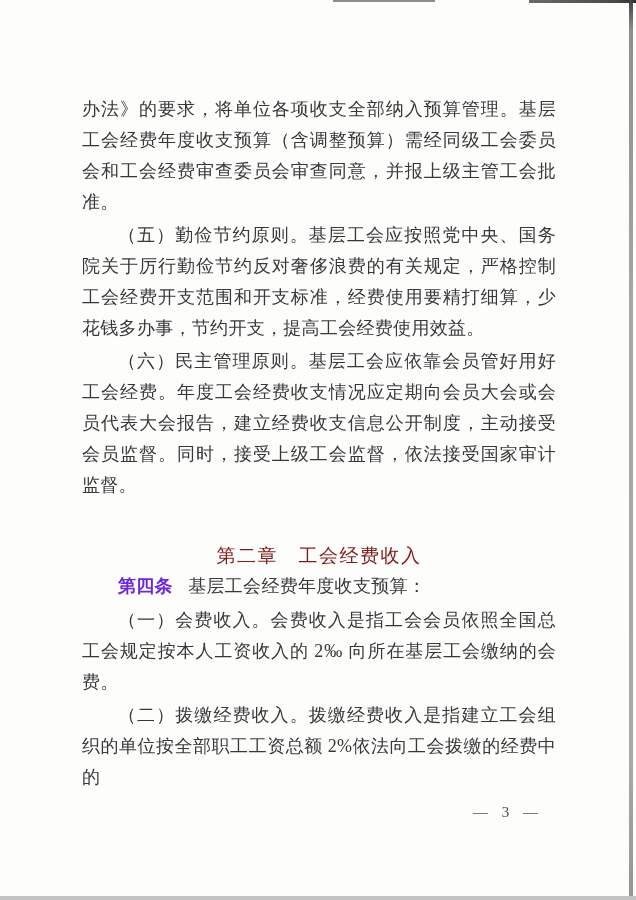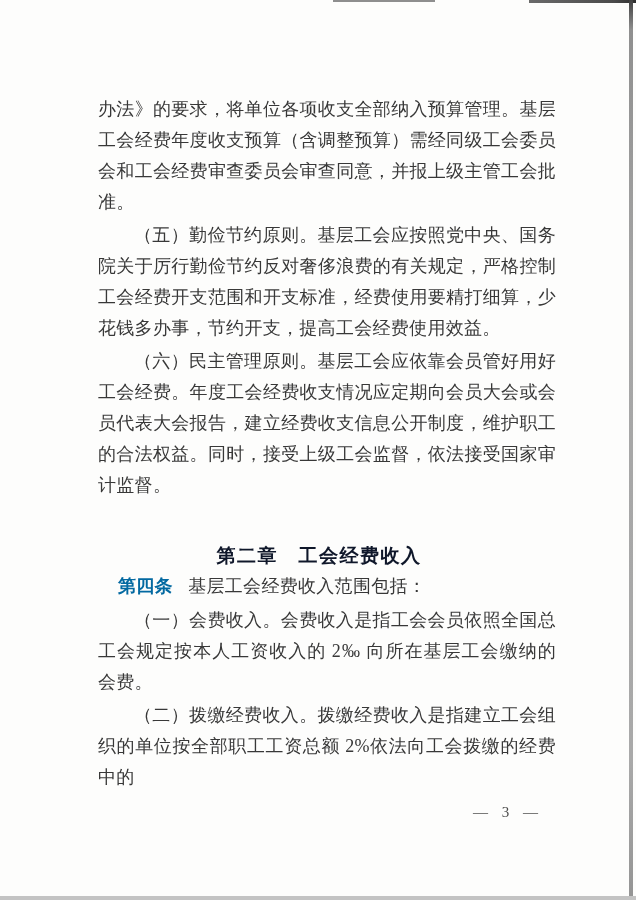--- a/index.html
+++ b/index.html
@@ -17,34 +17,34 @@
   .text-block {
     position: absolute;
     top: 94px; left: 82px; width: 474px;
     color: #383838;
     font-size: 18px;
     line-height: 31px;
     text-align: justify;
     text-justify: inter-ideograph;
     letter-spacing: 0.3px;
   }
-  .para { margin: 0 0 2px 16px; text-indent: 0; font-family: Liberation Serif, serif; }
+  .para { margin: 0 0 2px 0; text-indent: 0; font-family: Liberation Serif, serif; }
   .para.indent { text-indent: 2em; }
   .chapter {
     font-size: 19px;
-    font-weight: bold;
-    color: #0f172a;
+    font-weight: normal;
+    color: #7f1d1d;
     text-align: center;
     text-indent: 0;
     letter-spacing: 1.5px;
     line-height: 31px;
     margin: 39px 0 0 0;
   }
   .article-line { margin: 0 0 3px 0; text-indent: 2em; }
-  .article-label { font-weight: bold; color: #0369a1; margin-right: 0.85em; }
+  .article-label { font-weight: bold; color: #6d28d9; margin-right: 0.85em; }
   .page-number {
     position: absolute;
     top: 804px; left: 450px; width: 116px;
     text-align: center;
     font-size: 15px;
     color: #4c4c4c;
     letter-spacing: 5px;
     white-space: nowrap;
   }
   
@@ -69,26 +69,26 @@
 <body>
 
 <div class="scan-page">
 
   <div class="text-block">
     <p class="para">办法》的要求，将单位各项收支全部纳入预算管理。基层工会经费年度收支预算（含调整预算）需经同级工会委员会和工会经费审查委员会审查同意，并报上级主管工会批准。</p>
 
 
     <p class="para indent">（五）勤俭节约原则。基层工会应按照党中央、国务院关于厉行勤俭节约反对奢侈浪费的有关规定，严格控制工会经费开支范围和开支标准，经费使用要精打细算，少花钱多办事，节约开支，提高工会经费使用效益。</p>
 
-    <p class="para indent">（六）民主管理原则。基层工会应依靠会员管好用好工会经费。年度工会经费收支情况应定期向会员大会或会员代表大会报告，建立经费收支信息公开制度，维护职工的合法权益。同时，接受上级工会监督，依法接受国家审计监督。</p>
+    <p class="para indent">（六）民主管理原则。基层工会应依靠会员管好用好工会经费。年度工会经费收支情况应定期向会员大会或会员代表大会报告，建立经费收支信息公开制度，主动接受会员监督。同时，接受上级工会监督，依法接受国家审计监督。</p>
 
     <h2 class="chapter">第二章　工会经费收入</h2>
 
     <p class="article-line">
-      <span class="article-label">第四条</span><span>基层工会经费收入范围包括：</span>
+      <span class="article-label">第四条</span><span>基层工会经费年度收支预算：</span>
     </p>
 
     <p class="para indent">（一）会费收入。会费收入是指工会会员依照全国总工会规定按本人工资收入的 2‰ 向所在基层工会缴纳的会费。</p>
 
     <p class="para indent">（二）拨缴经费收入。拨缴经费收入是指建立工会组织的单位按全部职工工资总额 2%依法向工会拨缴的经费中的</p>
   </div>
 
   <div class="page-number">— 3 —</div>
 
   <div class="scan-mark-top-a"></div>

